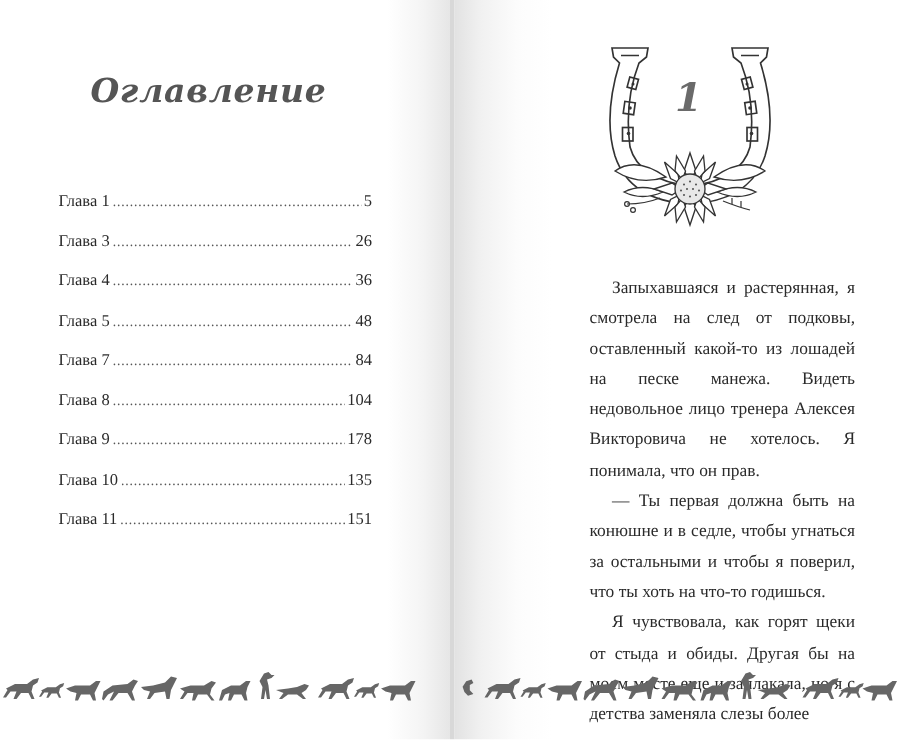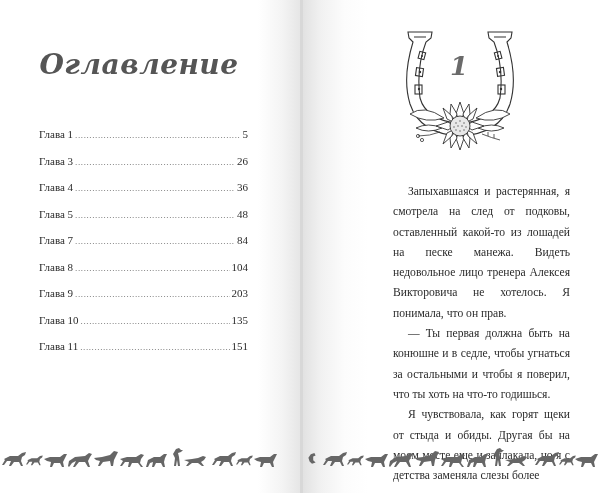--- a/index.html
+++ b/index.html
@@ -12,21 +12,21 @@
   .page-left { left: 0; width: 300px;
     background: linear-gradient(to right, #ffffff 0%, #ffffff 86%, #f4f4f4 94%, #e6e6e6 100%); }
   .page-right { left: 303px; width: 297px;
     background: linear-gradient(to right, #e2e2e2 0%, #f1f1f1 6%, #fcfcfc 14%, #ffffff 22%, #ffffff 100%); }
   .gutter { position: absolute; left: 300px; top: 0; width: 3px; height: 493px; background: #d8d8d8; }
 
   
   .toc-title {
     position: absolute; left: 0; top: 48px; width: 278px; text-align: center;
     font-family: "DejaVu Serif", serif; font-style: italic; font-weight: bold;
-    font-size: 28px; color: #555555; letter-spacing: 0.5px;
+    font-size: 22px; color: #555555; letter-spacing: 0.5px;
   }
   .toc-list { position: absolute; left: 27px; top: 128px; width: 221px; }
   .toc-row {
     display: flex; align-items: baseline; height: 26.5px;
     font-size: 11px; color: #2b2b2b;
   }
   .toc-label { white-space: nowrap; margin-left: 12px; }
   .toc-dots {
     flex: 1; overflow: hidden; white-space: nowrap; margin: 0 2px;
     color: #555; letter-spacing: 0.6px; font-size: 9px;
@@ -92,21 +92,21 @@
           <span class="toc-page">84</span>
         </div>
       <div class="toc-row">
           <span class="toc-label">Глава 8</span>
           <span class="toc-dots"></span>
           <span class="toc-page">104</span>
         </div>
       <div class="toc-row">
           <span class="toc-label">Глава 9</span>
           <span class="toc-dots"></span>
-          <span class="toc-page">203</span>
+          <span class="toc-page">178</span>
         </div>
       <div class="toc-row">
           <span class="toc-label">Глава 10</span>
           <span class="toc-dots"></span>
           <span class="toc-page">135</span>
         </div>
       <div class="toc-row">
           <span class="toc-label">Глава 11</span>
           <span class="toc-dots"></span>
           <span class="toc-page">151</span>

